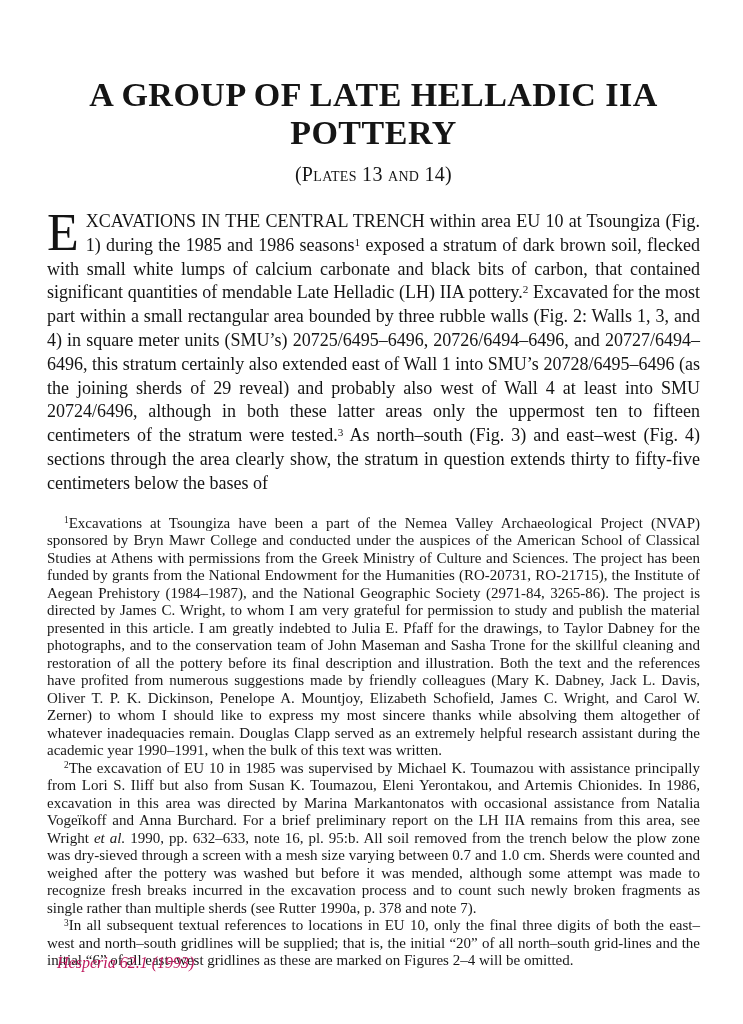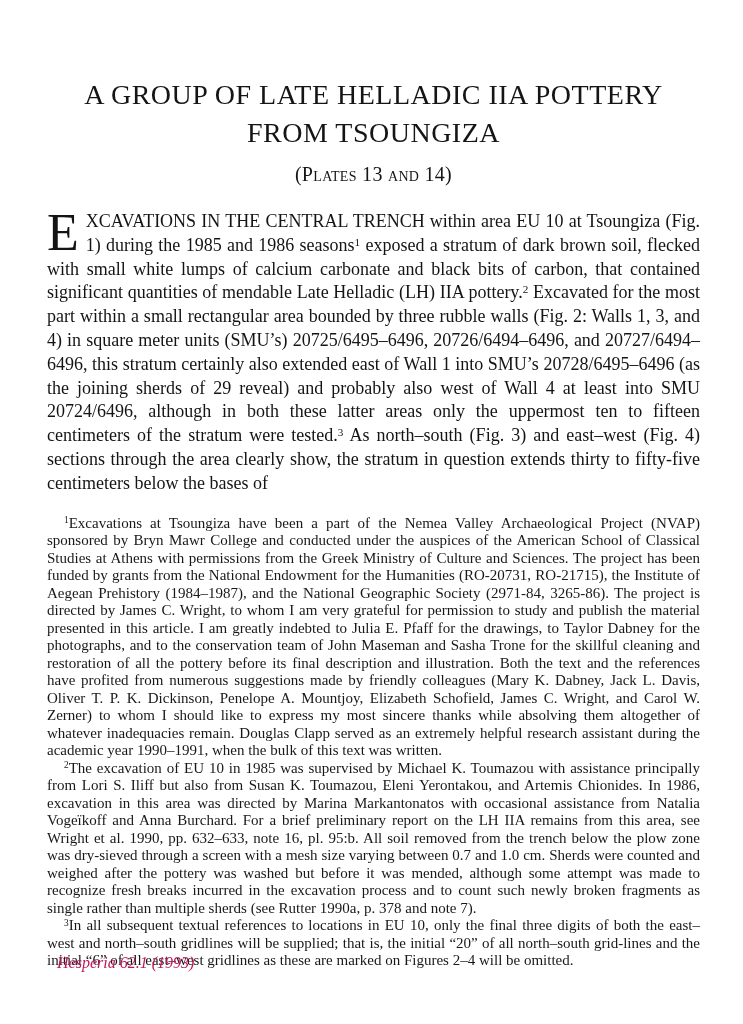--- a/index.html
+++ b/index.html
@@ -14,22 +14,22 @@
     background: #ffffff;
     color: #161616;
     font-family: "Liberation Serif", serif;
     box-sizing: border-box;
     padding: 76px 43px 0 47px;
     overflow: hidden;
   }
   .title {
     margin: 0 0 10px 0;
     text-align: center;
-    font-weight: normal;
-    font-size: 28px;
+    font-weight: bold;
+    font-size: 34px;
     line-height: 38px;
     letter-spacing: 0.5px;
     color: #151515;
   }
   .title-line { display: block; }
   .plates {
     text-align: center;
     font-variant: small-caps;
     font-size: 20px;
     line-height: 20px;
@@ -52,21 +52,21 @@
     color: #141414;
   }
   sup {
     font-size: 0.62em;
     line-height: 0;
     vertical-align: baseline;
     position: relative;
     top: -0.45em;
   }
   .seg-bold   { font-weight: normal; }
-  .seg-italic { }
+  .seg-italic { font-style: italic; }
   .footnotes {
     margin-top: 19px;
     font-size: 15px;
     line-height: 17.5px;
     text-align: justify;
     color: #181818;
   }
   .footnote {
     margin: 0;
     text-indent: 17px;
@@ -80,21 +80,20 @@
     color: #be185d;
   }
 </style>
 </head>
 <body>
 
 <div class="page">
 
   <h1 class="title">
     <span class="title-line">A GROUP OF LATE HELLADIC IIA POTTERY</span>
-    <span class="title-line">FROM TSOUNGIZA</span>
   </h1>
 
   <div class="plates">(Plates 13 and 14)</div>
 
   <p class="body-para">
     <span class="dropcap">E</span><span><span>XCAVATIONS IN THE CENTRAL TRENCH within area EU 10 at Tsoungiza (Fig. 1) during the 1985 and 1986 seasons</span><sup>1</sup><span> exposed a stratum of dark brown soil, flecked with small white lumps of calcium carbonate and black bits of carbon, that contained significant quantities of mendable Late Helladic (LH) IIA pottery.</span><sup>2</sup><span> Excavated for the most part within a small rectangular area bounded by three rubble walls (Fig. 2: Walls 1, 3, and 4) in square meter units (SMU’s) 20725/6495–6496, 20726/6494–6496, and 20727/6494–6496, this stratum certainly also extended east of Wall 1 into SMU’s 20728/6495–6496 (as the joining sherds of </span><span class="seg-bold">29</span><span> reveal) and probably also west of Wall 4 at least into SMU 20724/6496, although in both these latter areas only the uppermost ten to fifteen centimeters of the stratum were tested.</span><sup>3</sup><span> As north–south (Fig. 3) and east–west (Fig. 4) sections through the area clearly show, the stratum in question extends thirty to fifty-five centimeters below the bases of</span></span>
   </p>
 
   <div class="footnotes">
     <p class="footnote"><sup>1</sup><span>Excavations at Tsoungiza have been a part of the Nemea Valley Archaeological Project (NVAP) sponsored by Bryn Mawr College and conducted under the auspices of the American School of Classical Studies at Athens with permissions from the Greek Ministry of Culture and Sciences. The project has been funded by grants from the National Endowment for the Humanities (RO-20731, RO-21715), the Institute of Aegean Prehistory (1984–1987), and the National Geographic Society (2971-84, 3265-86). The project is directed by James C. Wright, to whom I am very grateful for permission to study and publish the material presented in this article. I am greatly indebted to Julia E. Pfaff for the drawings, to Taylor Dabney for the photographs, and to the conservation team of John Maseman and Sasha Trone for the skillful cleaning and restoration of all the pottery before its final description and illustration. Both the text and the references have profited from numerous suggestions made by friendly colleagues (Mary K. Dabney, Jack L. Davis, Oliver T. P. K. Dickinson, Penelope A. Mountjoy, Elizabeth Schofield, James C. Wright, and Carol W. Zerner) to whom I should like to express my most sincere thanks while absolving them altogether of whatever inadequacies remain. Douglas Clapp served as an extremely helpful research assistant during the academic year 1990–1991, when the bulk of this text was written.</span></p>

